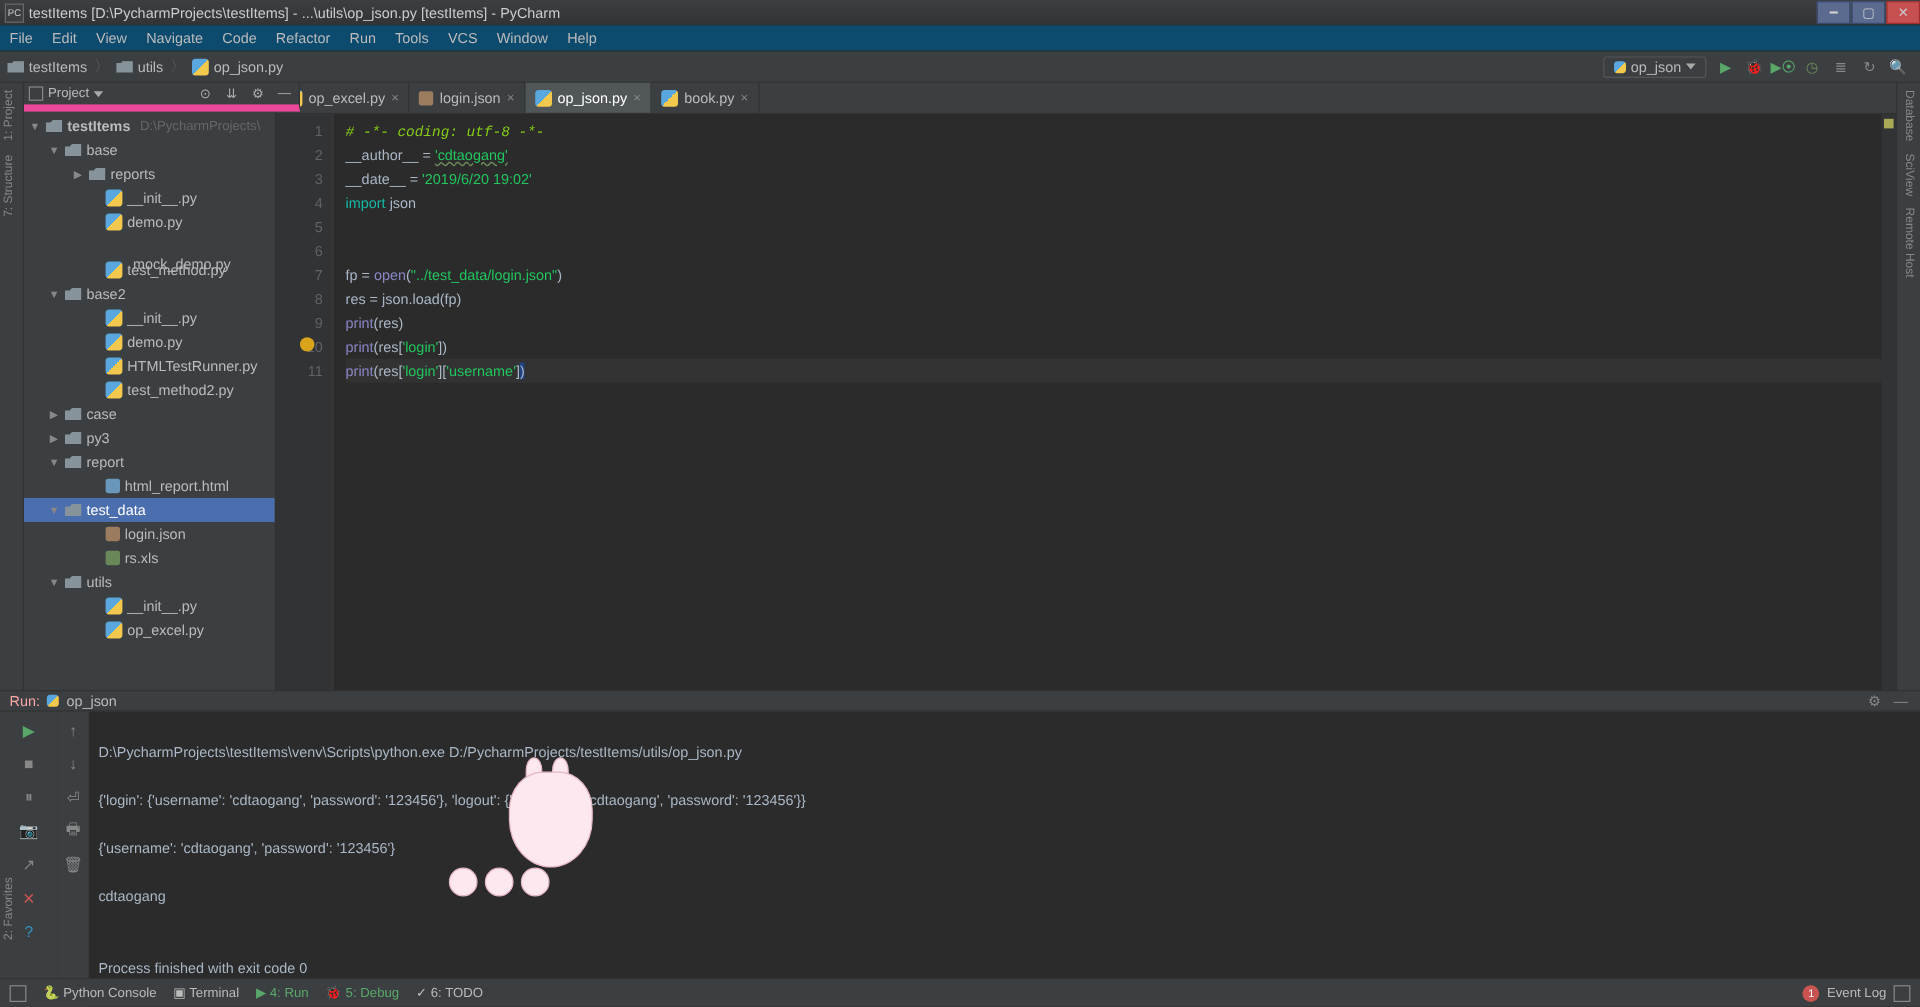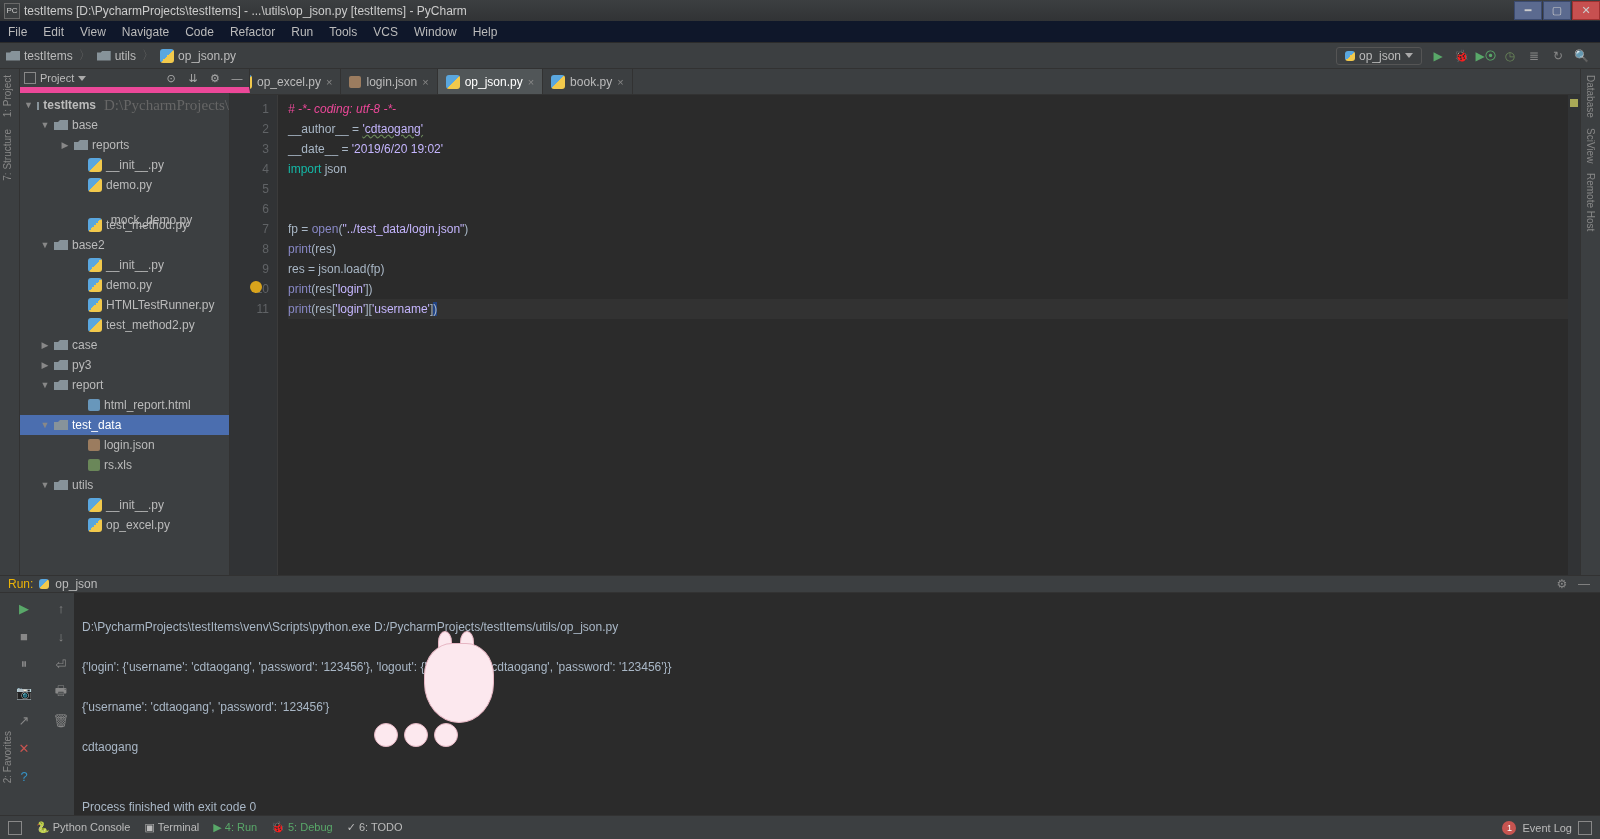--- a/index.html
+++ b/index.html
@@ -8,21 +8,21 @@
 
 .titlebar { height: 21px; background: linear-gradient(#3c3f41, #313335); display: flex; align-items: center; padding-left: 4px; color: #ccc; font-size: 12px; }
 .titlebar .icon { width: 16px; height: 16px; background: #3c3f41; border: 1px solid #6a6a6a; display: inline-flex; align-items: center; justify-content: center; font-size: 8px; color: #ccc; margin-right: 4px; }
 .titlebar .wincontrols { margin-left: auto; display: flex; }
 .titlebar .winbtn { width: 28px; height: 19px; display: flex; align-items: center; justify-content: center; font-size: 11px; margin-left: 1px; }
 .winbtn.min { background: #5b6a8f; border: 1px solid #3b4a6f;}
 .winbtn.max { background: #5b6a8f; border: 1px solid #3b4a6f;}
 .winbtn.close { background: #c75050; border: 1px solid #a03030;}
 
 
-.menubar { height: 22px; background: #0f172a; display: flex; align-items: center; border-bottom: 1px solid #2b2b2b; }
+.menubar { height: 22px; background: #0c4a6e; display: flex; align-items: center; border-bottom: 1px solid #2b2b2b; }
 .menu-item { padding: 0 8px; line-height: 22px; color: #bbb; cursor: default; }
 
 
 .navrow { height: 26px; background: #3c3f41; display: flex; align-items: center; border-bottom: 1px solid #323232; }
 .crumb { display: flex; align-items: center; gap: 4px; padding: 0 6px; }
 .crumb .sep { color: #666; margin: 0 2px; }
 .folder-ic { width: 14px; height: 10px; background: #87939a; clip-path: polygon(0 2px,4px 2px,6px 0,100% 0,100% 100%,0 100%); }
 .py-ic { width: 14px; height: 14px; border-radius: 3px; background: linear-gradient(135deg,#5aa7df 50%,#f2c94c 50%); }
 .json-ic { width: 12px; height: 12px; background: #9b7c5f; border-radius: 2px; }
 .navrow .right-tools { margin-left: auto; display: flex; align-items: center; gap: 8px; padding-right: 10px; }
@@ -45,50 +45,50 @@
 .right-strip { width: 20px; background: #3c3f41; border-left: 1px solid #323232; display: flex; flex-direction: column; align-items: center; font-size: 10px; color: #888; padding-top: 6px; gap: 10px; }
 .right-strip div { writing-mode: vertical-rl; }
 
 
 .tree-panel { width: 210px; background: #3c3f41; border-right: 1px solid #323232; overflow: hidden; display: flex; flex-direction: column; }
 .tree { overflow: auto; padding-top: 2px; }
 .node { display: flex; align-items: center; height: 20px; padding-left: 6px; gap: 4px; white-space: nowrap; }
 .node .arrow { width: 10px; display: inline-flex; justify-content: center; color: #888; font-size: 9px; }
 .node .arrow.spacer { visibility: hidden; }
 .node.selected { background: #4b6eaf; color: #fff; }
-.node .path { color: #666; margin-left: 4px; font-size: 15px; font-family: Liberation Serif, serif; }
+.node .path { color: #666; margin-left: 4px; font-size: 11px; }
 .html-ic { width: 12px; height: 12px; background: #6897bb; border-radius: 2px; }
 .xls-ic { width: 12px; height: 12px; background: #6a8759; border-radius: 2px; }
 
 
 .editor-area { flex: 1; display: flex; flex-direction: column; min-width: 0; }
 .tabs { height: 26px; background: #3c3f41; display: flex; align-items: stretch; border-bottom: 1px solid #323232; }
 .tab { display: flex; align-items: center; gap: 5px; padding: 0 8px; border-right: 1px solid #323232; background: #3c3f41; }
 .tab.active { background: #515658; color: #fff; }
 .tab .close-x { color: #888; font-size: 11px; }
 .editor-body { flex: 1; display: flex; background: #2b2b2b; }
 .gutter { width: 48px; background: #313335; text-align: right; color: #606366; font: 12px "Consolas", monospace; line-height: 20px; padding: 4px 8px 0 0; border-right: 1px solid #3b3b3b; }
 .gutter .ln { height: 20px; position: relative; }
 .gutter .bulb { position: absolute; left: 20px; top: 2px; width: 12px; height: 12px; background: #d9a41c; border-radius: 50%; }
 .code { flex: 1; padding: 4px 0 0 10px; font: 12px "Consolas", monospace; line-height: 20px; color: #a9b7c6; position: relative; }
 .code-line { height: 20px; white-space: pre; }
-.c-comment { color: #ec4899; font-style: italic; }
+.c-comment { color: #84cc16; font-style: italic; font-family: Liberation Mono, monospace; }
 .c-key { color: #14b8a6; }
-.c-str { color: #c4b5fd; }
+.c-str { color: #22c55e; }
 .c-builtin { color: #8888c6; }
 .c-squiggle { text-decoration: underline wavy #6a8759; }
 .c-sel { background: #214283; }
 .c-current-line { background: #323232; }
 .markers { position: absolute; right: 0; top: 0; width: 12px; height: 100%; background: #313335; }
 .marker-sq { position: absolute; right: 2px; top: 4px; width: 8px; height: 8px; background: #a9a957; }
 
 
 .run-panel { border-top: 1px solid #323232; display: flex; flex-direction: column; background: #2b2b2b; height: 240px; }
 .run-header { height: 22px; background: #3c3f41; border-bottom: 1px solid #323232; display: flex; align-items: center; padding: 0 8px; gap: 6px; }
-.run-header .label { color: #eab308; }
+.run-header .label { color: #fca5a5; }
 .run-header .spacer { flex: 1; }
 .run-body { flex: 1; display: flex; }
 .run-sidebar { width: 48px; background: #3c3f41; display: flex; flex-direction: column; align-items: center; padding-top: 6px; gap: 10px; color: #888; }
 .run-sidebar .btn { width: 18px; height: 18px; display: flex; align-items: center; justify-content: center; font-size: 13px; }
 .run-output { flex: 1; font: 12px "Consolas", monospace; line-height: 20px; color: #a9b7c6; padding: 4px 8px; white-space: pre; overflow: hidden; position: relative; }
 .mascot { position: absolute; left: 300px; top: 50px; width: 130px; height: 110px; }
 .mascot .big { position: absolute; right: 10px; top: 0; width: 70px; height: 80px; background: #fce8ee; border: 1px solid #e6b6c3; border-radius: 40% 40% 50% 50%; }
 .mascot .ear1, .mascot .ear2 { position: absolute; width: 14px; height: 22px; background: #fce8ee; border: 1px solid #e6b6c3; border-radius: 50% 50% 0 0; top: -12px; }
 .mascot .ear1 { right: 52px; } .mascot .ear2 { right: 30px; }
 .mascot .sm { position: absolute; bottom: 6px; width: 24px; height: 24px; background: #fce8ee; border: 1px solid #e6b6c3; border-radius: 50%; }
@@ -338,22 +338,22 @@
         <div class="ln">11</div>
       </div>
       <div class="code">
         <div class="code-line"><span class="c-comment"># -*- coding: utf-8 -*-</span></div>
         <div class="code-line"><span>__author__</span><span> = </span><span class="c-str c-squiggle">'cdtaogang'</span></div>
         <div class="code-line"><span>__date__</span><span> = </span><span class="c-str">'2019/6/20 19:02'</span></div>
         <div class="code-line"><span class="c-key">import </span><span>json</span></div>
         <div class="code-line"></div>
         <div class="code-line"></div>
         <div class="code-line"><span>fp = </span><span class="c-builtin">open</span><span>(</span><span class="c-str">"../test_data/login.json"</span><span>)</span></div>
+        <div class="code-line"><span>res = json.load(fp)</span></div>
         <div class="code-line"><span class="c-builtin">print</span><span>(res)</span></div>
-        <div class="code-line"><span>res = json.load(fp)</span></div>
         <div class="code-line"><span class="c-builtin">print</span><span>(res[</span><span class="c-str">'login'</span><span>])</span></div>
         <div class="code-line c-current-line"><span class="c-builtin">print</span><span>(res[</span><span class="c-str">'login'</span><span>][</span><span class="c-str">'username'</span><span>]</span><span class="c-sel">)</span></div>
         <div class="markers">
             <div class="marker-sq"></div>
           </div>
       </div>
     </div>
   </div>
 
   <div class="right-strip">

